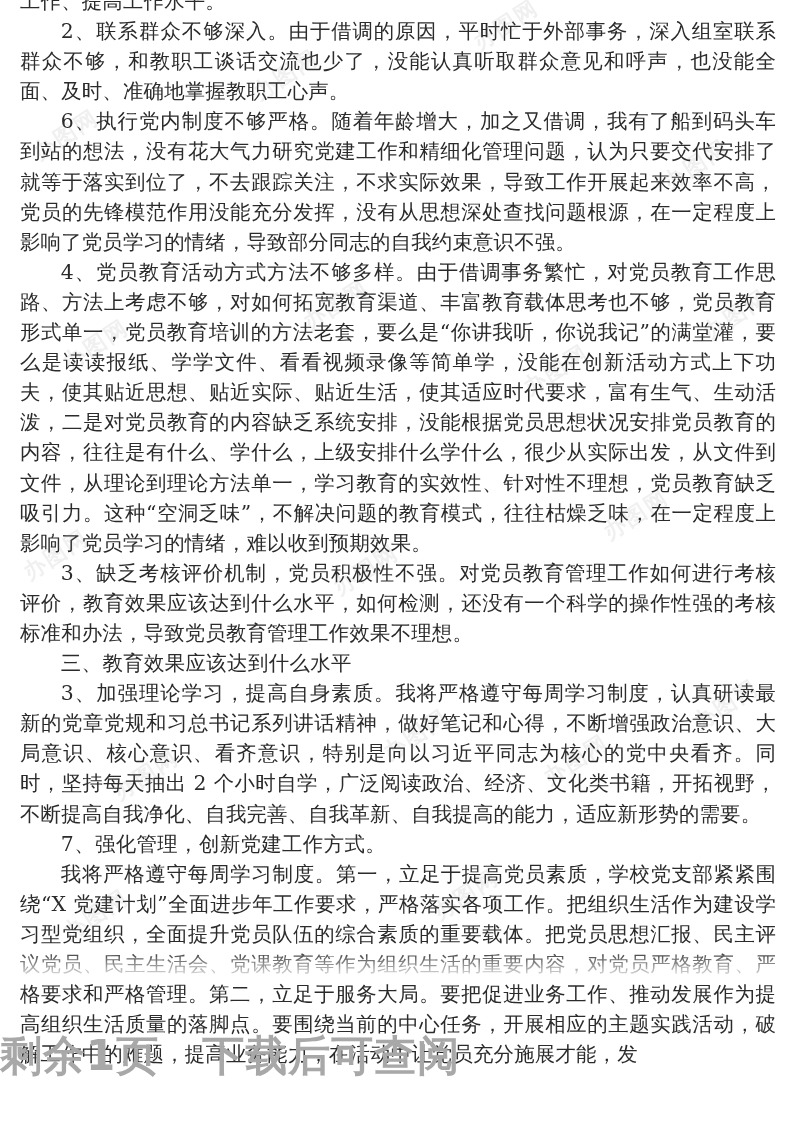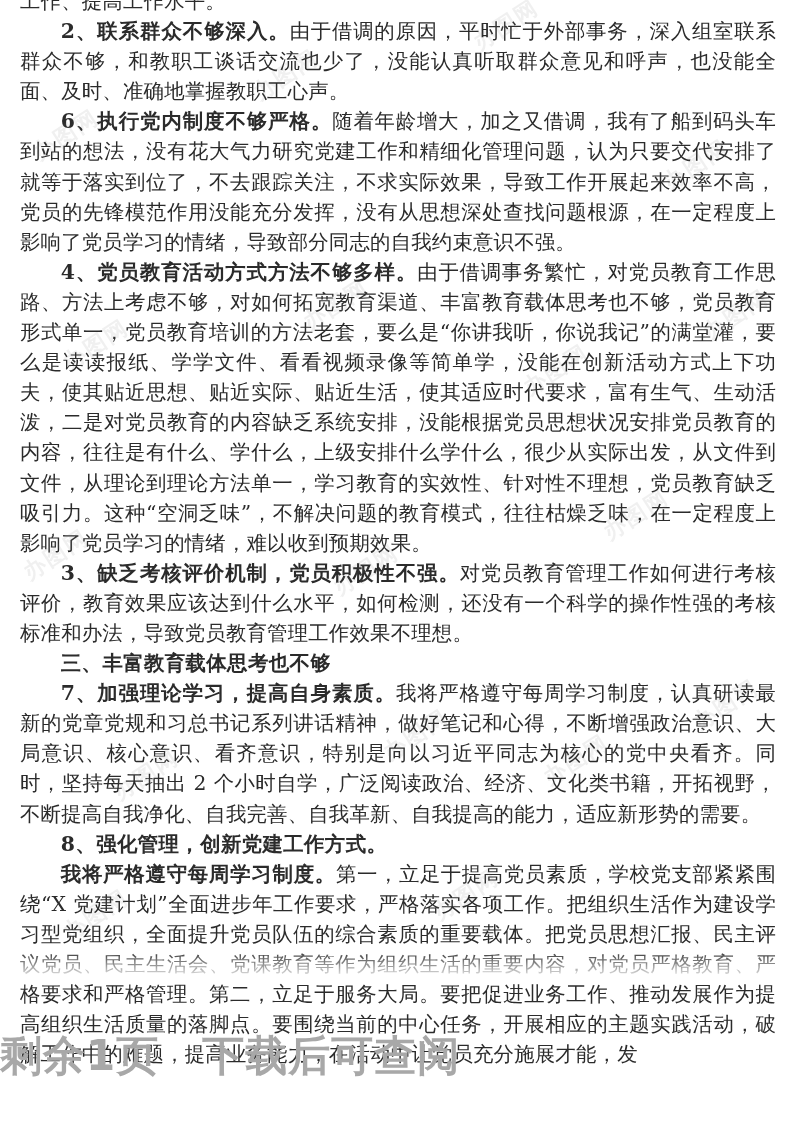--- a/index.html
+++ b/index.html
@@ -54,21 +54,21 @@
     color: #2b2b2b;
     text-align: justify;
     text-justify: inter-ideograph;
     text-indent: 2em;
     letter-spacing: 0.2px;
     font-family: "DejaVu Serif", "Liberation Serif", serif;
     -webkit-font-smoothing: none;
   }
   p.para.noindent { text-indent: 0; }
   p.para b, p.para .hd {
-    font-weight: 700;
+    font-weight: 400;
     letter-spacing: 0.4px;
   }
   .banner {
     position: absolute;
     left: 0;
     top: 1028px;
     width: 652px;
     text-align: left;
     z-index: 4;
   }
@@ -123,25 +123,25 @@
 
     <p class="para"><span class="hd">2、联系群众不够深入。</span><span>由于借调的原因，平时忙于外部事务，深入组室联系群众不够，和教职工谈话交流也少了，没能认真听取群众意见和呼声，也没能全面、及时、准确地掌握教职工心声。</span></p>
 
     <p class="para"><span class="hd">6、执行党内制度不够严格。</span><span>随着年龄增大，加之又借调，我有了船到码头车到站的想法，没有花大气力研究党建工作和精细化管理问题，认为只要交代安排了就等于落实到位了，不去跟踪关注，不求实际效果，导致工作开展起来效率不高，党员的先锋模范作用没能充分发挥，没有从思想深处查找问题根源，在一定程度上影响了党员学习的情绪，导致部分同志的自我约束意识不强。</span></p>
 
     <p class="para"><span class="hd">4、党员教育活动方式方法不够多样。</span><span>由于借调事务繁忙，对党员教育工作思路、方法上考虑不够，对如何拓宽教育渠道、丰富教育载体思考也不够，党员教育形式单一，党员教育培训的方法老套，要么是“你讲我听，你说我记”的满堂灌，要么是读读报纸、学学文件、看看视频录像等简单学，没能在创新活动方式上下功夫，使其贴近思想、贴近实际、贴近生活，使其适应时代要求，富有生气、生动活泼，二是对党员教育的内容缺乏系统安排，没能根据党员思想状况安排党员教育的内容，往往是有什么、学什么，上级安排什么学什么，很少从实际出发，从文件到文件，从理论到理论方法单一，学习教育的实效性、针对性不理想，党员教育缺乏吸引力。这种“空洞乏味”，不解决问题的教育模式，往往枯燥乏味，在一定程度上影响了党员学习的情绪，难以收到预期效果。</span></p>
 
     <p class="para"><span class="hd">3、缺乏考核评价机制，党员积极性不强。</span><span>对党员教育管理工作如何进行考核评价，教育效果应该达到什么水平，如何检测，还没有一个科学的操作性强的考核标准和办法，导致党员教育管理工作效果不理想。</span></p>
 
 
-    <p class="para"><span class="hd">三、丰富教育载体思考也不够</span></p>
+    <p class="para"><span class="hd">三、教育效果应该达到什么水平</span></p>
 
-    <p class="para"><span class="hd">7、加强理论学习，提高自身素质。</span><span>我将严格遵守每周学习制度，认真研读最新的党章党规和习总书记系列讲话精神，做好笔记和心得，不断增强政治意识、大局意识、核心意识、看齐意识，特别是向以习近平同志为核心的党中央看齐。同时，坚持每天抽出 2 个小时自学，广泛阅读政治、经济、文化类书籍，开拓视野，不断提高自我净化、自我完善、自我革新、自我提高的能力，适应新形势的需要。</span></p>
+    <p class="para"><span class="hd">3、加强理论学习，提高自身素质。</span><span>我将严格遵守每周学习制度，认真研读最新的党章党规和习总书记系列讲话精神，做好笔记和心得，不断增强政治意识、大局意识、核心意识、看齐意识，特别是向以习近平同志为核心的党中央看齐。同时，坚持每天抽出 2 个小时自学，广泛阅读政治、经济、文化类书籍，开拓视野，不断提高自我净化、自我完善、自我革新、自我提高的能力，适应新形势的需要。</span></p>
 
-    <p class="para"><span class="hd">8、强化管理，创新党建工作方式。</span></p>
+    <p class="para"><span class="hd">7、强化管理，创新党建工作方式。</span></p>
 
     <p class="para"><span class="hd">我将严格遵守每周学习制度。</span><span>第一，立足于提高党员素质，学校党支部紧紧围绕“X 党建计划”全面进步年工作要求，严格落实各项工作。把组织生活作为建设学习型党组织，全面提升党员队伍的综合素质的重要载体。把党员思想汇报、民主评议党员、民主生活会、党课教育等作为组织生活的重要内容，对党员严格教育、严格要求和严格管理。第二，立足于服务大局。要把促进业务工作、推动发展作为提高组织生活质量的落脚点。要围绕当前的中心任务，开展相应的主题实践活动，破解工作中的难题，提高业务能力，在活动中让党员充分施展才能，发</span></p>
 
   </div>
 
   <div class="fadebar"></div>
 
   <div class="banner">
     <span class="banner-text">剩余1页　下载后可查阅</span>
   </div>

